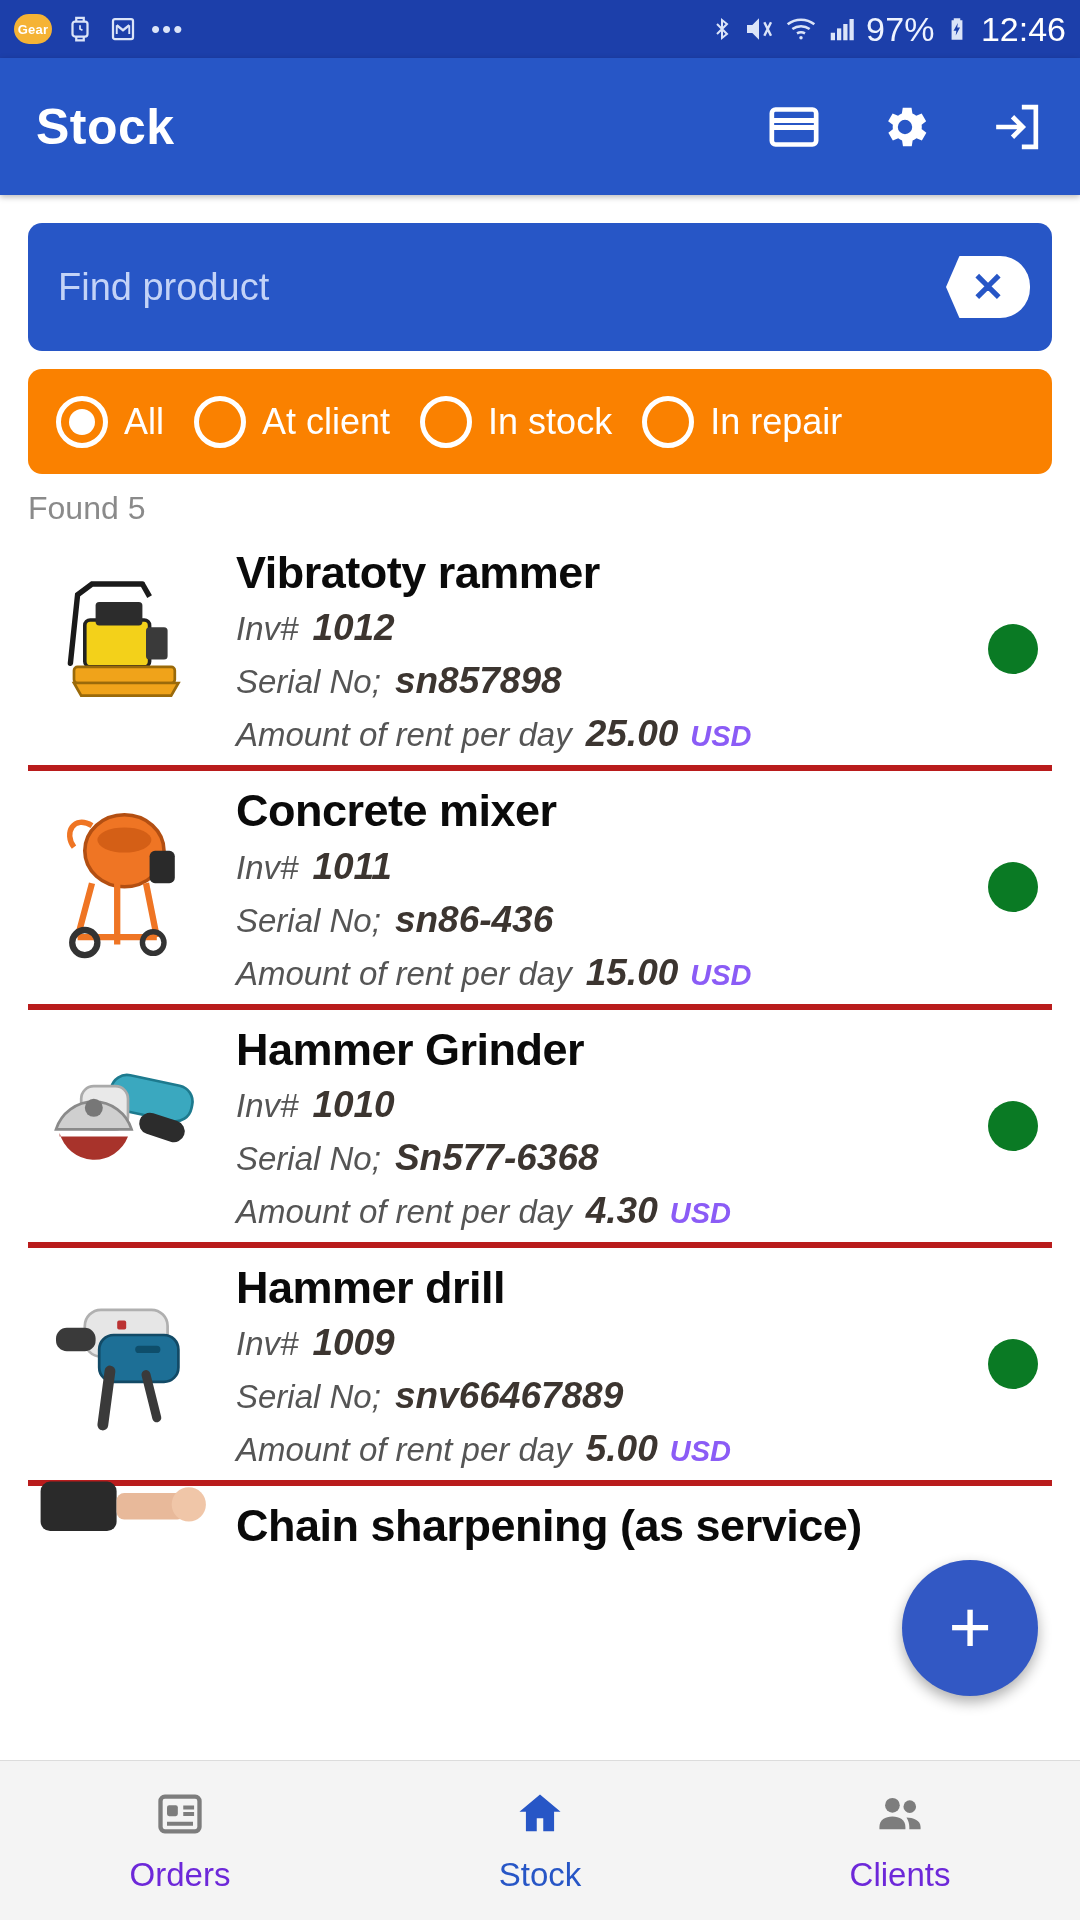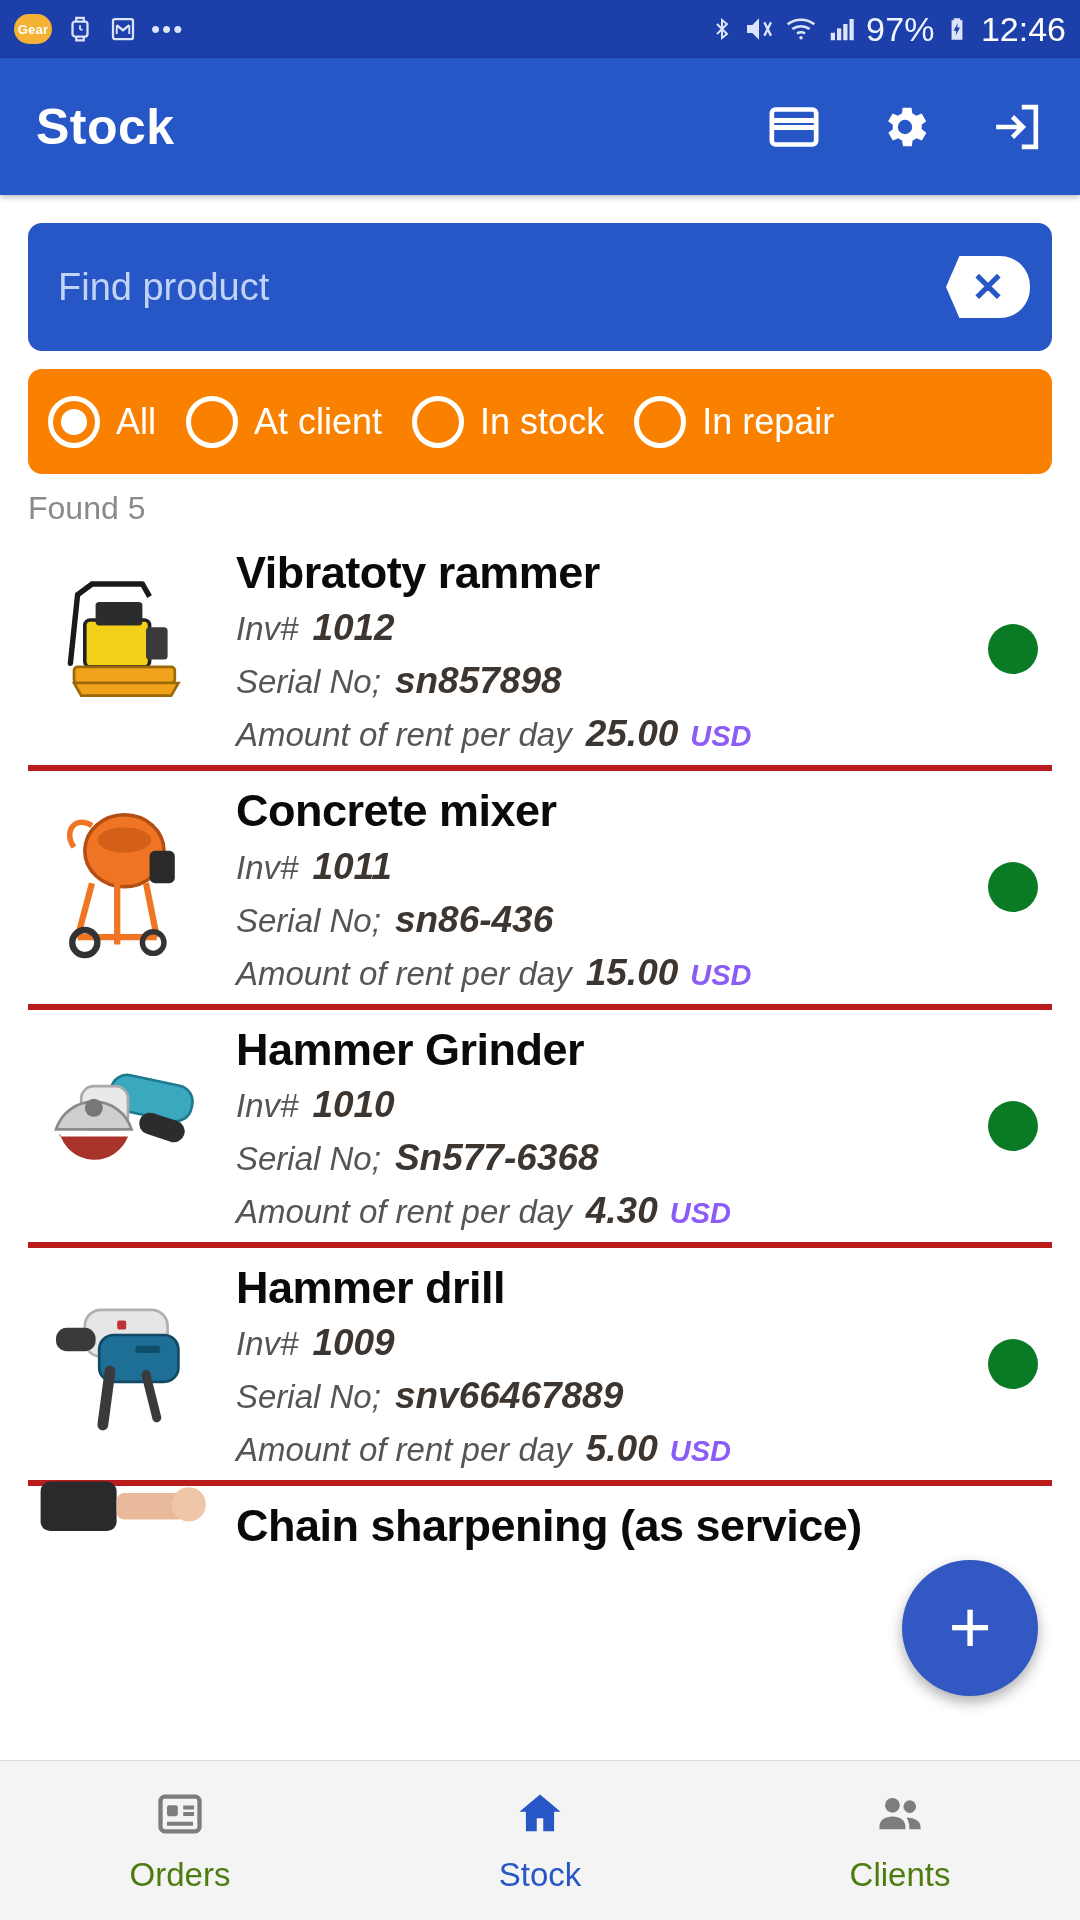--- a/index.html
+++ b/index.html
@@ -56,21 +56,21 @@
   .clear-btn {
     width: 84px; height: 62px; background: #ffffff; border: none; cursor: pointer;
     border-radius: 14px 30px 30px 14px;
     display: flex; align-items: center; justify-content: center;
     color: #2756c6; font-size: 40px; font-weight: 700;
     clip-path: polygon(16% 0, 100% 0, 100% 100%, 16% 100%, 0 50%);
   }
 
   .filterbar {
     margin: 18px 28px 0 28px; background: #fa8100; border-radius: 14px;
-    height: 105px; display: flex; align-items: center; padding: 0 20px;
+    height: 105px; display: flex; align-items: center; padding: 0 28px;
   }
   .radio-item { display: flex; align-items: center; cursor: pointer; margin-right: 30px; }
   .radio-item:last-child { margin-right: 0; }
   .radio-circle {
     width: 52px; height: 52px; border: 5px solid #ffffff; border-radius: 50%;
     display: flex; align-items: center; justify-content: center; flex: 0 0 52px;
   }
   .radio-circle.checked::after {
     content: ""; width: 26px; height: 26px; background: #fff; border-radius: 50%;
   }
@@ -111,21 +111,21 @@
   .fab span { color: #fff; font-size: 74px; font-weight: 300; line-height: 60px; }
 
   
   .bottomnav {
     height: 160px; flex: 0 0 160px; background: #f4f4f4;
     border-top: 1px solid #dcdcdc; display: flex; align-items: center;
   }
   .nav-item {
     flex: 1 1 33.33%; display: flex; flex-direction: column;
     align-items: center; justify-content: center; gap: 12px; cursor: pointer;
-    color: #4d7c0f;
+    color: #6d28d9;
   }
   .nav-item.active { color: #2756c6; }
   .nav-label { font-size: 33px; }
 </style>
 </head>
 <body>
 
 <div id="app">
 
   <div class="statusbar">

